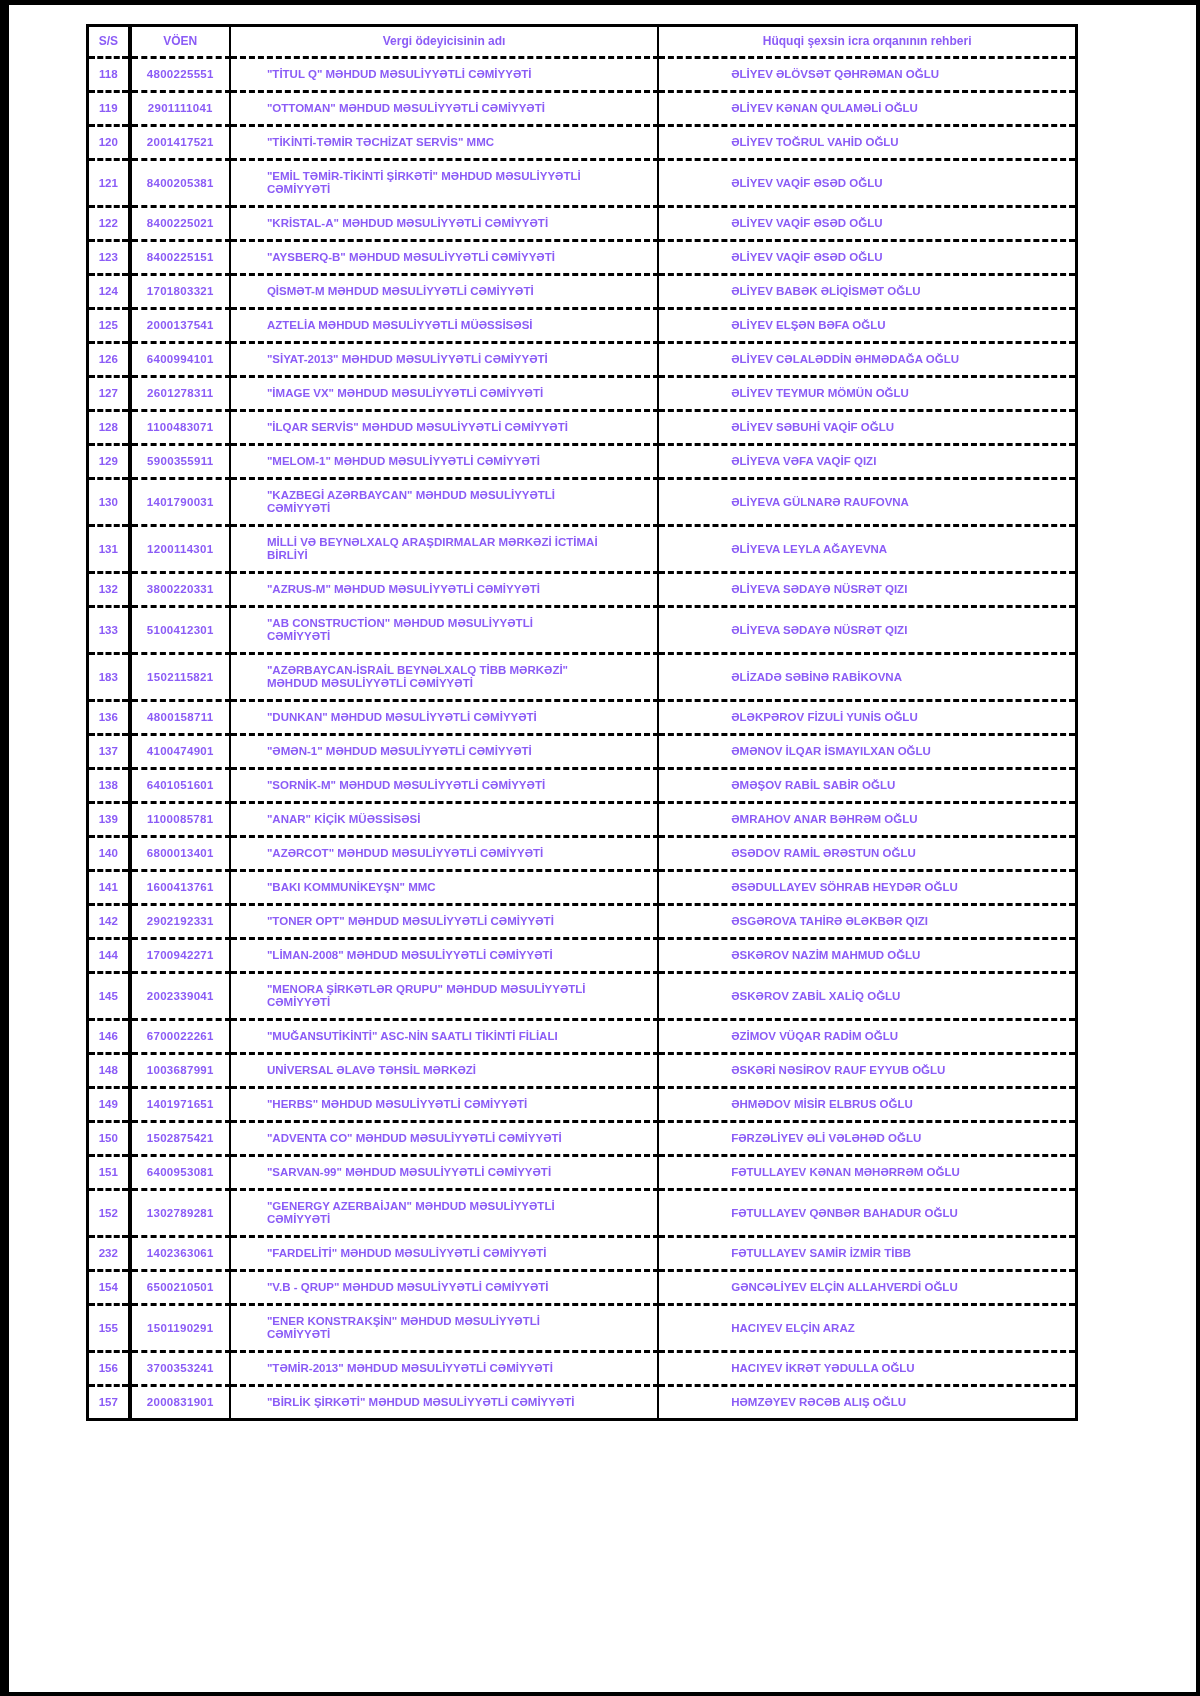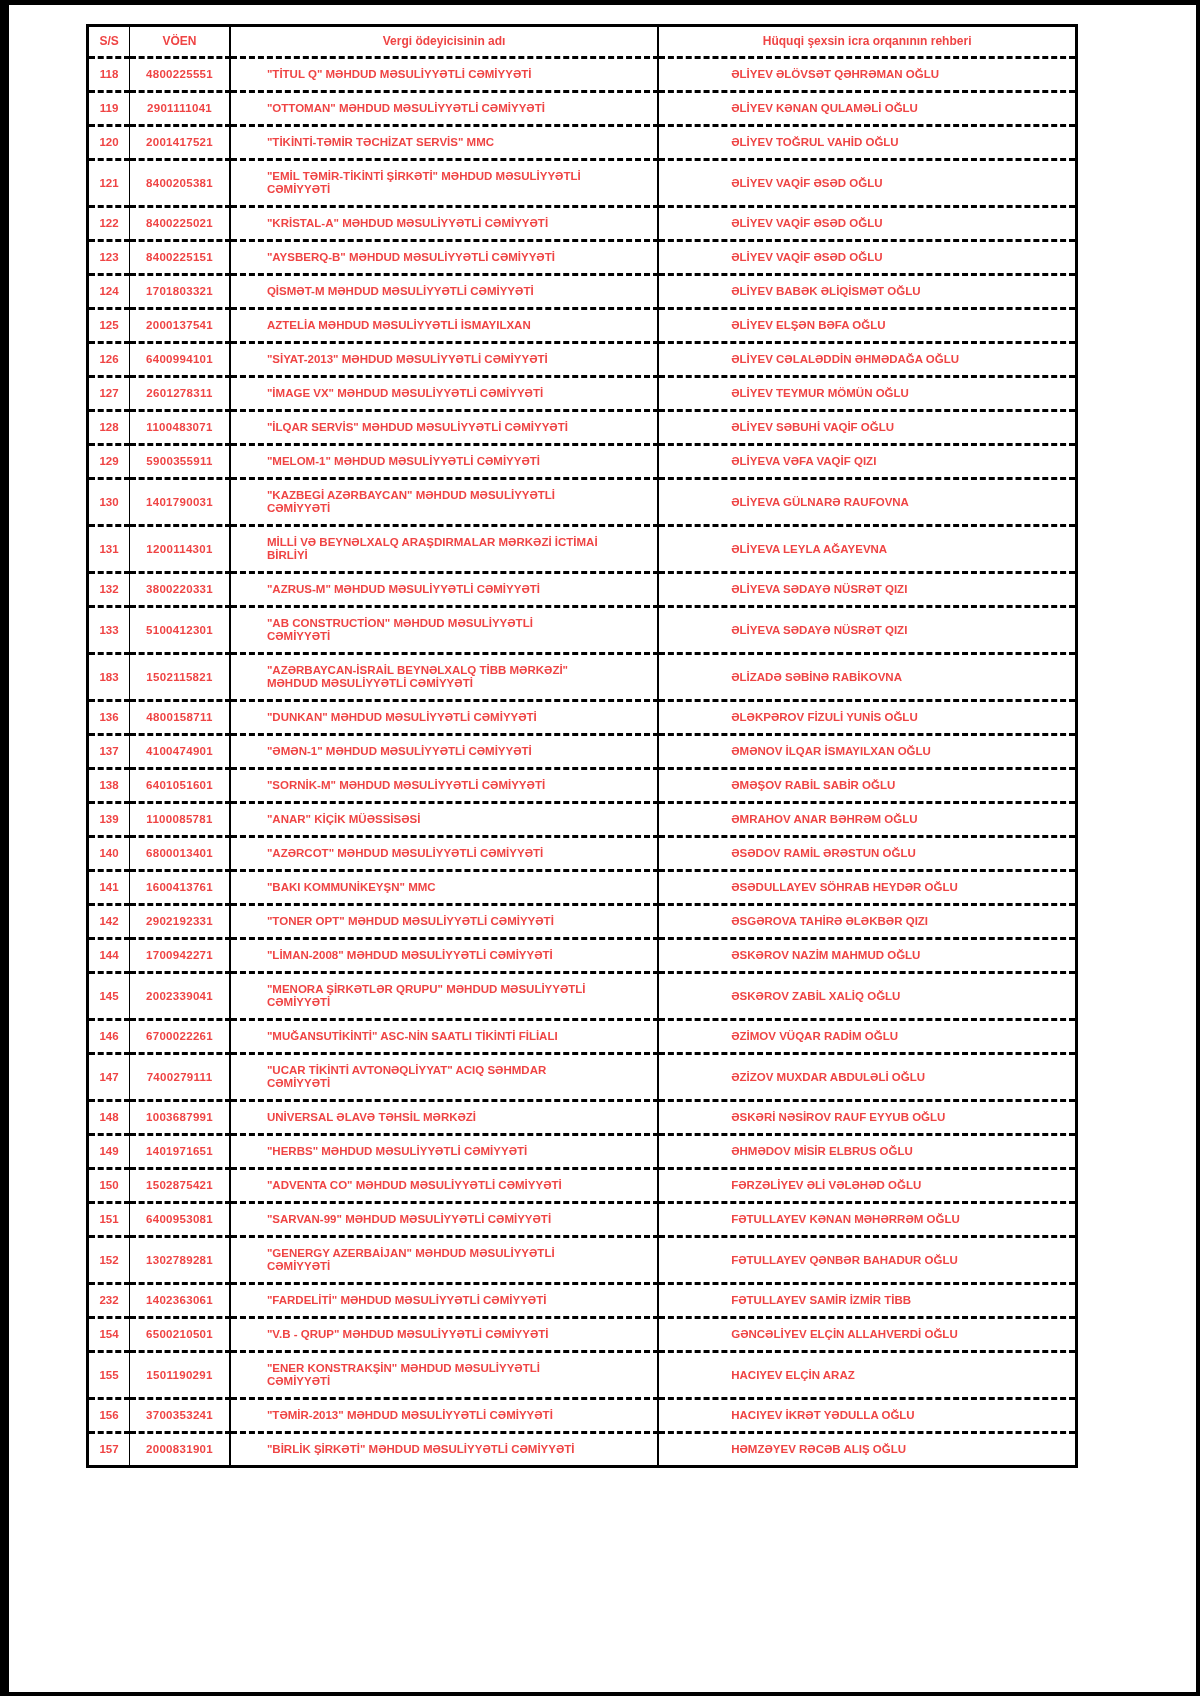--- a/index.html
+++ b/index.html
@@ -14,21 +14,21 @@
   .frame-left  {position:absolute;left:0;top:0;width:9px;height:1696px;background:#000;}
   .frame-top   {position:absolute;left:0;top:0;width:1200px;height:5px;background:#000;}
   .frame-right {position:absolute;right:0;top:0;width:4px;height:1696px;background:#000;}
   .frame-bottom{position:absolute;left:0;bottom:0;width:1200px;height:4px;background:#000;}
 
   table.registry{
     position:absolute;left:86px;top:24px;
     width:992px;
     border-collapse:collapse;
     table-layout:fixed;
-    color:#ef4444;
+    color:#8b5cf6;
   }
   table.registry,
   table.registry th,
   table.registry td{
     border-color:#000;
   }
   table.registry{border:3px solid #000;}
   th,td{
     font-weight:bold;
     font-size:11.5px;
@@ -38,21 +38,21 @@
     overflow:hidden;
   }
   thead th{
     border-bottom:3px dashed #000;
     text-align:center;
     padding:8px 2px;
     font-size:12px;
   }
   tbody tr + tr td{border-top:3px dashed #000;}
   .col-ss    {width:42px;}
-  .col-voen  {width:100px;border-left:1px solid #3b82f6;}
+  .col-voen  {width:100px;border-left:4px solid #3b82f6;}
   .col-name  {width:427px;border-left:2px solid #000000;}
   .col-leader{width:417px;border-left:2px solid #000;margin-left:12px;}
   td.col-ss  {text-align:center;}
   td.col-voen{text-align:center;letter-spacing:0.3px;}
   td.col-name{
     text-align:left;
     padding-left:36px;
     white-space:pre-line;
   }
   td.col-leader{
@@ -123,21 +123,21 @@
       </tr>
       <tr>
         <td class="col-ss">124</td>
         <td class="col-voen">1701803321</td>
         <td class="col-name">QİSMƏT-M MƏHDUD MƏSULİYYƏTLİ CƏMİYYƏTİ</td>
         <td class="col-leader">ƏLİYEV BABƏK ƏLİQİSMƏT OĞLU</td>
       </tr>
       <tr>
         <td class="col-ss">125</td>
         <td class="col-voen">2000137541</td>
-        <td class="col-name">AZTELİA MƏHDUD MƏSULİYYƏTLİ İSMAYILXAN</td>
+        <td class="col-name">AZTELİA MƏHDUD MƏSULİYYƏTLİ MÜƏSSİSƏSİ</td>
         <td class="col-leader">ƏLİYEV ELŞƏN BƏFA OĞLU</td>
       </tr>
       <tr>
         <td class="col-ss">126</td>
         <td class="col-voen">6400994101</td>
         <td class="col-name">"SİYAT-2013" MƏHDUD MƏSULİYYƏTLİ CƏMİYYƏTİ</td>
         <td class="col-leader">ƏLİYEV CƏLALƏDDİN ƏHMƏDAĞA OĞLU</td>
       </tr>
       <tr>
         <td class="col-ss">127</td>
@@ -246,27 +246,20 @@
 CƏMİYYƏTİ</td>
         <td class="col-leader">ƏSKƏROV ZABİL XALİQ OĞLU</td>
       </tr>
       <tr>
         <td class="col-ss">146</td>
         <td class="col-voen">6700022261</td>
         <td class="col-name">"MUĞANSUTİKİNTİ" ASC-NİN SAATLI TİKİNTİ FİLİALI</td>
         <td class="col-leader">ƏZİMOV VÜQAR RADİM OĞLU</td>
       </tr>
       <tr>
-        <td class="col-ss">147</td>
-        <td class="col-voen">7400279111</td>
-        <td class="col-name">"UCAR TİKİNTİ AVTONƏQLİYYAT" ACIQ SƏHMDAR
-CƏMİYYƏTİ</td>
-        <td class="col-leader">ƏZİZOV MUXDAR ABDULƏLİ OĞLU</td>
-      </tr>
-      <tr>
         <td class="col-ss">148</td>
         <td class="col-voen">1003687991</td>
         <td class="col-name">UNİVERSAL ƏLAVƏ TƏHSİL MƏRKƏZİ</td>
         <td class="col-leader">ƏSKƏRİ NƏSİROV RAUF EYYUB OĞLU</td>
       </tr>
       <tr>
         <td class="col-ss">149</td>
         <td class="col-voen">1401971651</td>
         <td class="col-name">"HERBS" MƏHDUD MƏSULİYYƏTLİ CƏMİYYƏTİ</td>
         <td class="col-leader">ƏHMƏDOV MİSİR ELBRUS OĞLU</td>

